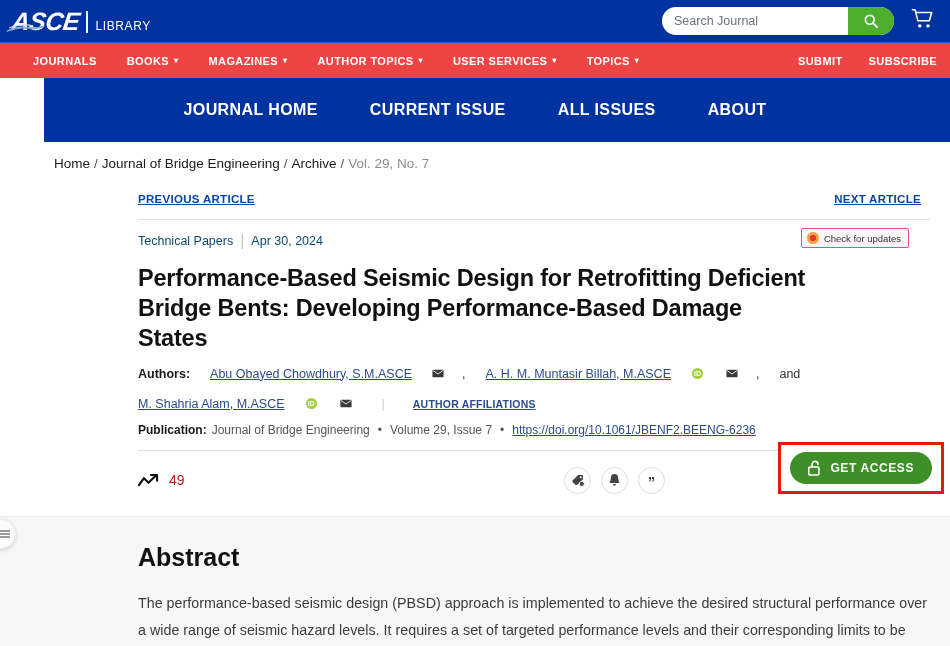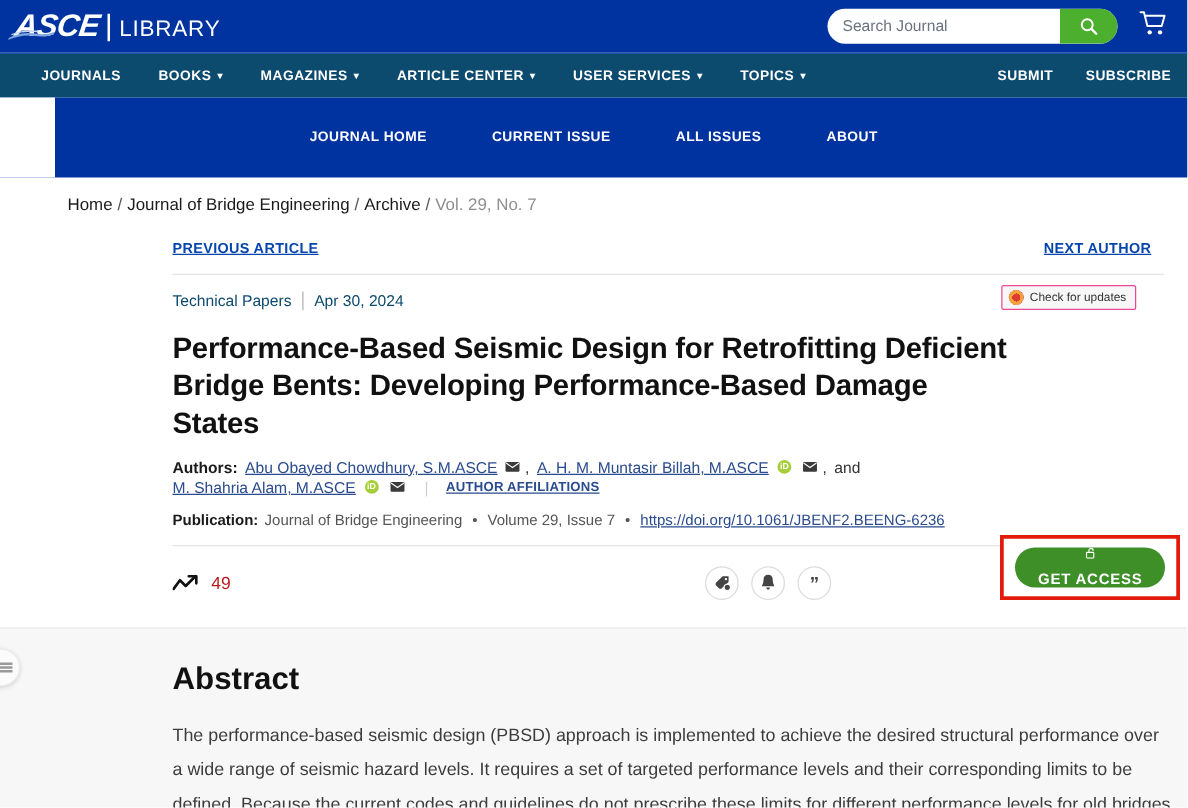--- a/index.html
+++ b/index.html
@@ -23,21 +23,21 @@
     transform: skewX(-8deg); line-height: 1;
     position: relative;
   }
   .logo-swoosh {
     position: absolute; left: -4px; bottom: 2px; width: 36px; height: 9px;
   }
   .logo-div {
     width: 2px; height: 22px; background: #fff; margin: 0 7px 1px 7px;
   }
   .logo-library {
-    color: #ffffff; font-size: 18px; letter-spacing: 0.6px; line-height: 1;
+    color: #ffffff; font-size: 12px; letter-spacing: 0.6px; line-height: 1;
     margin-bottom: 2px;
   }
 
   .search-area {
     position: absolute; right: 56px; top: 7px;
     display: flex; align-items: center;
   }
   .search-pill {
     display: flex; align-items: flex-start; background: #fff;
     border-radius: 14px; height: 28px; width: 232px; overflow: hidden;
@@ -53,21 +53,21 @@
     display: flex; align-items: center; justify-content: center; cursor: pointer;
   }
   .cart-btn {
     position: absolute; right: -40px; top: 1px;
     background: none; border: 0; cursor: pointer;
     display: flex; align-items: center; justify-content: center;
   }
 
   
   .mainnav {
-    height: 36px; background: #0c4a6e;
+    height: 36px; background: #ef4444;
     border-top: 1px solid #2a55c4;
     display: flex; align-items: center; position: relative;
   }
   .mainnav-left { display: flex; align-items: center; margin-left: 18px; }
   .nav-item {
     color: #fff; font-size: 11px; font-weight: bold; letter-spacing: 0.4px;
     padding: 0 15px; cursor: pointer; display: flex; align-items: center;
     white-space: nowrap;
   }
   .nav-item .caret { margin-left: 5px; font-size: 8px; }
@@ -80,21 +80,21 @@
   .journalnav {
     height: 64px; background: #0033A0; position: relative;
     display: flex; align-items: center; justify-content: center;
   }
   .journal-tab-hole {
     position: absolute; left: 0; top: 0; width: 44px; height: 64px;
     background: #ffffff;
   }
   .jnav-inner { display: flex; align-items: center; }
   .jnav-item {
-    color: #fff; font-size: 11px; font-weight: bold; letter-spacing: 0.4px;
+    color: #fff; font-size: 16px; font-weight: bold; letter-spacing: 0.4px;
     padding: 0 26px; cursor: pointer; white-space: nowrap;
   }
 
   
   .breadcrumb {
     padding: 14px 0 0 54px; font-size: 13.5px; color: #1a1a1a;
     display: flex; align-items: center; gap: 4px;
   }
   .bc-link { color: #1a1a1a; text-decoration: none; cursor: pointer; }
   .bc-sep { color: #555; }
@@ -137,21 +137,21 @@
   .cm-text { font-size: 9.5px; color: #333; white-space: nowrap; }
 
   .title {
     margin: 14px 138px 0 138px;
     font-size: 23.5px; line-height: 1.27; font-weight: bold;
     color: #111; letter-spacing: -0.2px; max-width: 745px;
   }
 
   .authors {
     margin: 13px 138px 12px 138px; font-size: 12.5px; color: #333;
-    display: flex; align-items: center; flex-wrap: wrap; gap: 2px;
+    display: flex; align-items: center; flex-wrap: wrap; gap: 16px;
   }
   .authors-label { font-weight: bold; color: #1a1a1a; margin-right: 4px; }
   .author-link {
     color: #2a4b8d; text-decoration: underline; cursor: pointer;
   }
   .orcid {
     display: inline-flex; width: 11px; height: 11px; border-radius: 50%;
     background: #A6CE39; color: #fff; font-size: 7px; font-weight: bold;
     align-items: center; justify-content: center; margin: 0 3px 0 5px;
     vertical-align: middle;
@@ -191,21 +191,20 @@
 
   .access-highlight {
     position: absolute; right: -132px; top: -9px;
     border: 3px solid #e31b0c; background: #fff;
     padding: 7px 9px; display: flex; align-items: center;
   }
   .get-access {
     background: #3F8F29; border: 0; border-radius: 18px;
     height: 32px; padding: 0 18px; display: flex; align-items: center; gap: 9px;
     cursor: pointer;
-    flex-direction: column;
   }
   .ga-text {
     color: #fff; font-size: 12px; font-weight: bold; letter-spacing: 0.6px;
     white-space: nowrap;
   }
 
   
   .abstract-section {
     margin-top: 18px; background: #f7f7f7; border-top: 1px solid #ececec;
     padding: 26px 0 30px 0; min-height: 180px;
@@ -276,21 +275,21 @@
       </div>
       <div class="nav-item">
         <span>BOOKS</span>
         <span class="caret">▾</span>
       </div>
       <div class="nav-item">
         <span>MAGAZINES</span>
         <span class="caret">▾</span>
       </div>
       <div class="nav-item">
-        <span>ARTICLE CENTER</span>
+        <span>AUTHOR TOPICS</span>
         <span class="caret">▾</span>
       </div>
       <div class="nav-item">
         <span>USER SERVICES</span>
         <span class="caret">▾</span>
       </div>
       <div class="nav-item">
         <span>TOPICS</span>
         <span class="caret">▾</span>
       </div>
@@ -322,21 +321,21 @@
     <span class="bc-sep">/</span>
     <span class="bc-link">Archive</span>
     <span class="bc-sep">/</span>
     <span class="bc-current">Vol. 29, No. 7</span>
   </div>
 
   <div class="article-wrap">
 
     <div class="prevnext">
       <span class="pn-link">PREVIOUS ARTICLE</span>
-      <span class="pn-link pn-right">NEXT AUTHOR</span>
+      <span class="pn-link pn-right">NEXT ARTICLE</span>
     </div>
 
     <div class="meta-divider"></div>
 
     <div class="metaline">
       <span class="meta-text">Technical Papers</span>
       <span class="meta-pipe">|</span>
       <span class="meta-text">Apr 30, 2024</span>
 
       <div class="crossmark">

